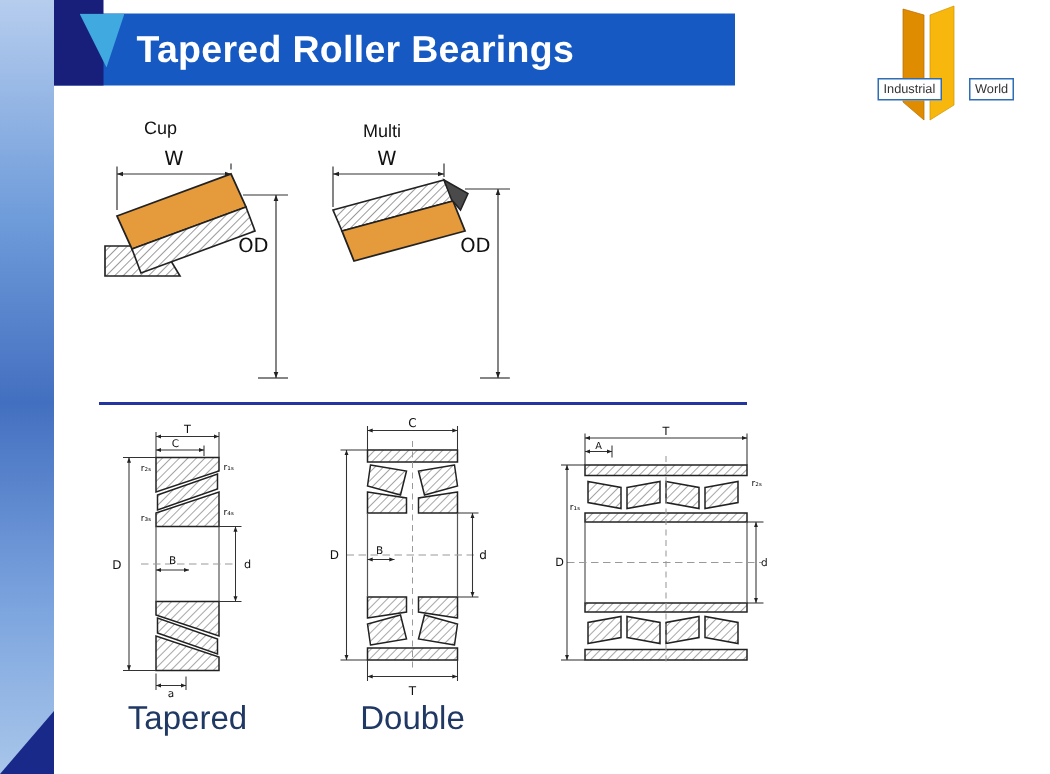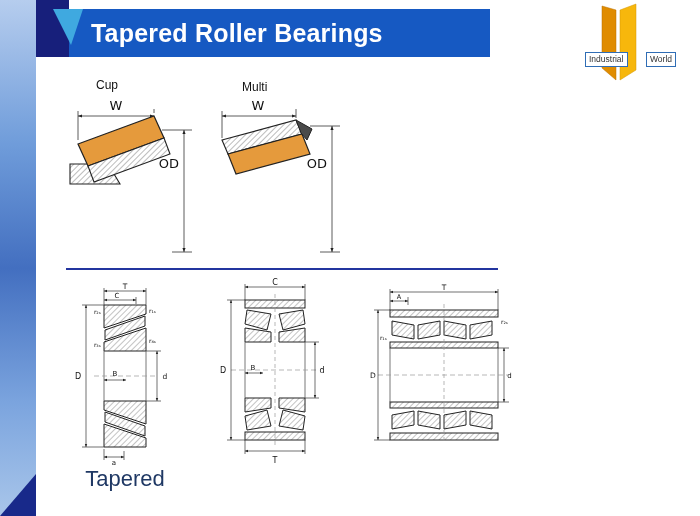--- a/index.html
+++ b/index.html
@@ -256,14 +256,15 @@
     </g>
     <text x="76" y="6" text-anchor="middle" font-size="7.5">T</text>
     <text x="31" y="15" text-anchor="middle" font-size="6.5">A</text>
     <text x="133" y="40" text-anchor="start" font-size="6">r₂ₛ</text>
     <text x="19" y="56" text-anchor="end" font-size="6">r₁ₛ</text>
     <text x="5" y="93.5" text-anchor="middle" font-size="7.5">D</text>
     <text x="141.5" y="93.5" text-anchor="middle" font-size="7">d</text>
   </svg>
 
   <div class="abs caption" style="left:60px;top:466px">Tapered</div>
+  <div class="abs caption" style="left:210px;top:466px">Double</div>
 
 </div>
 
 </body></html>

